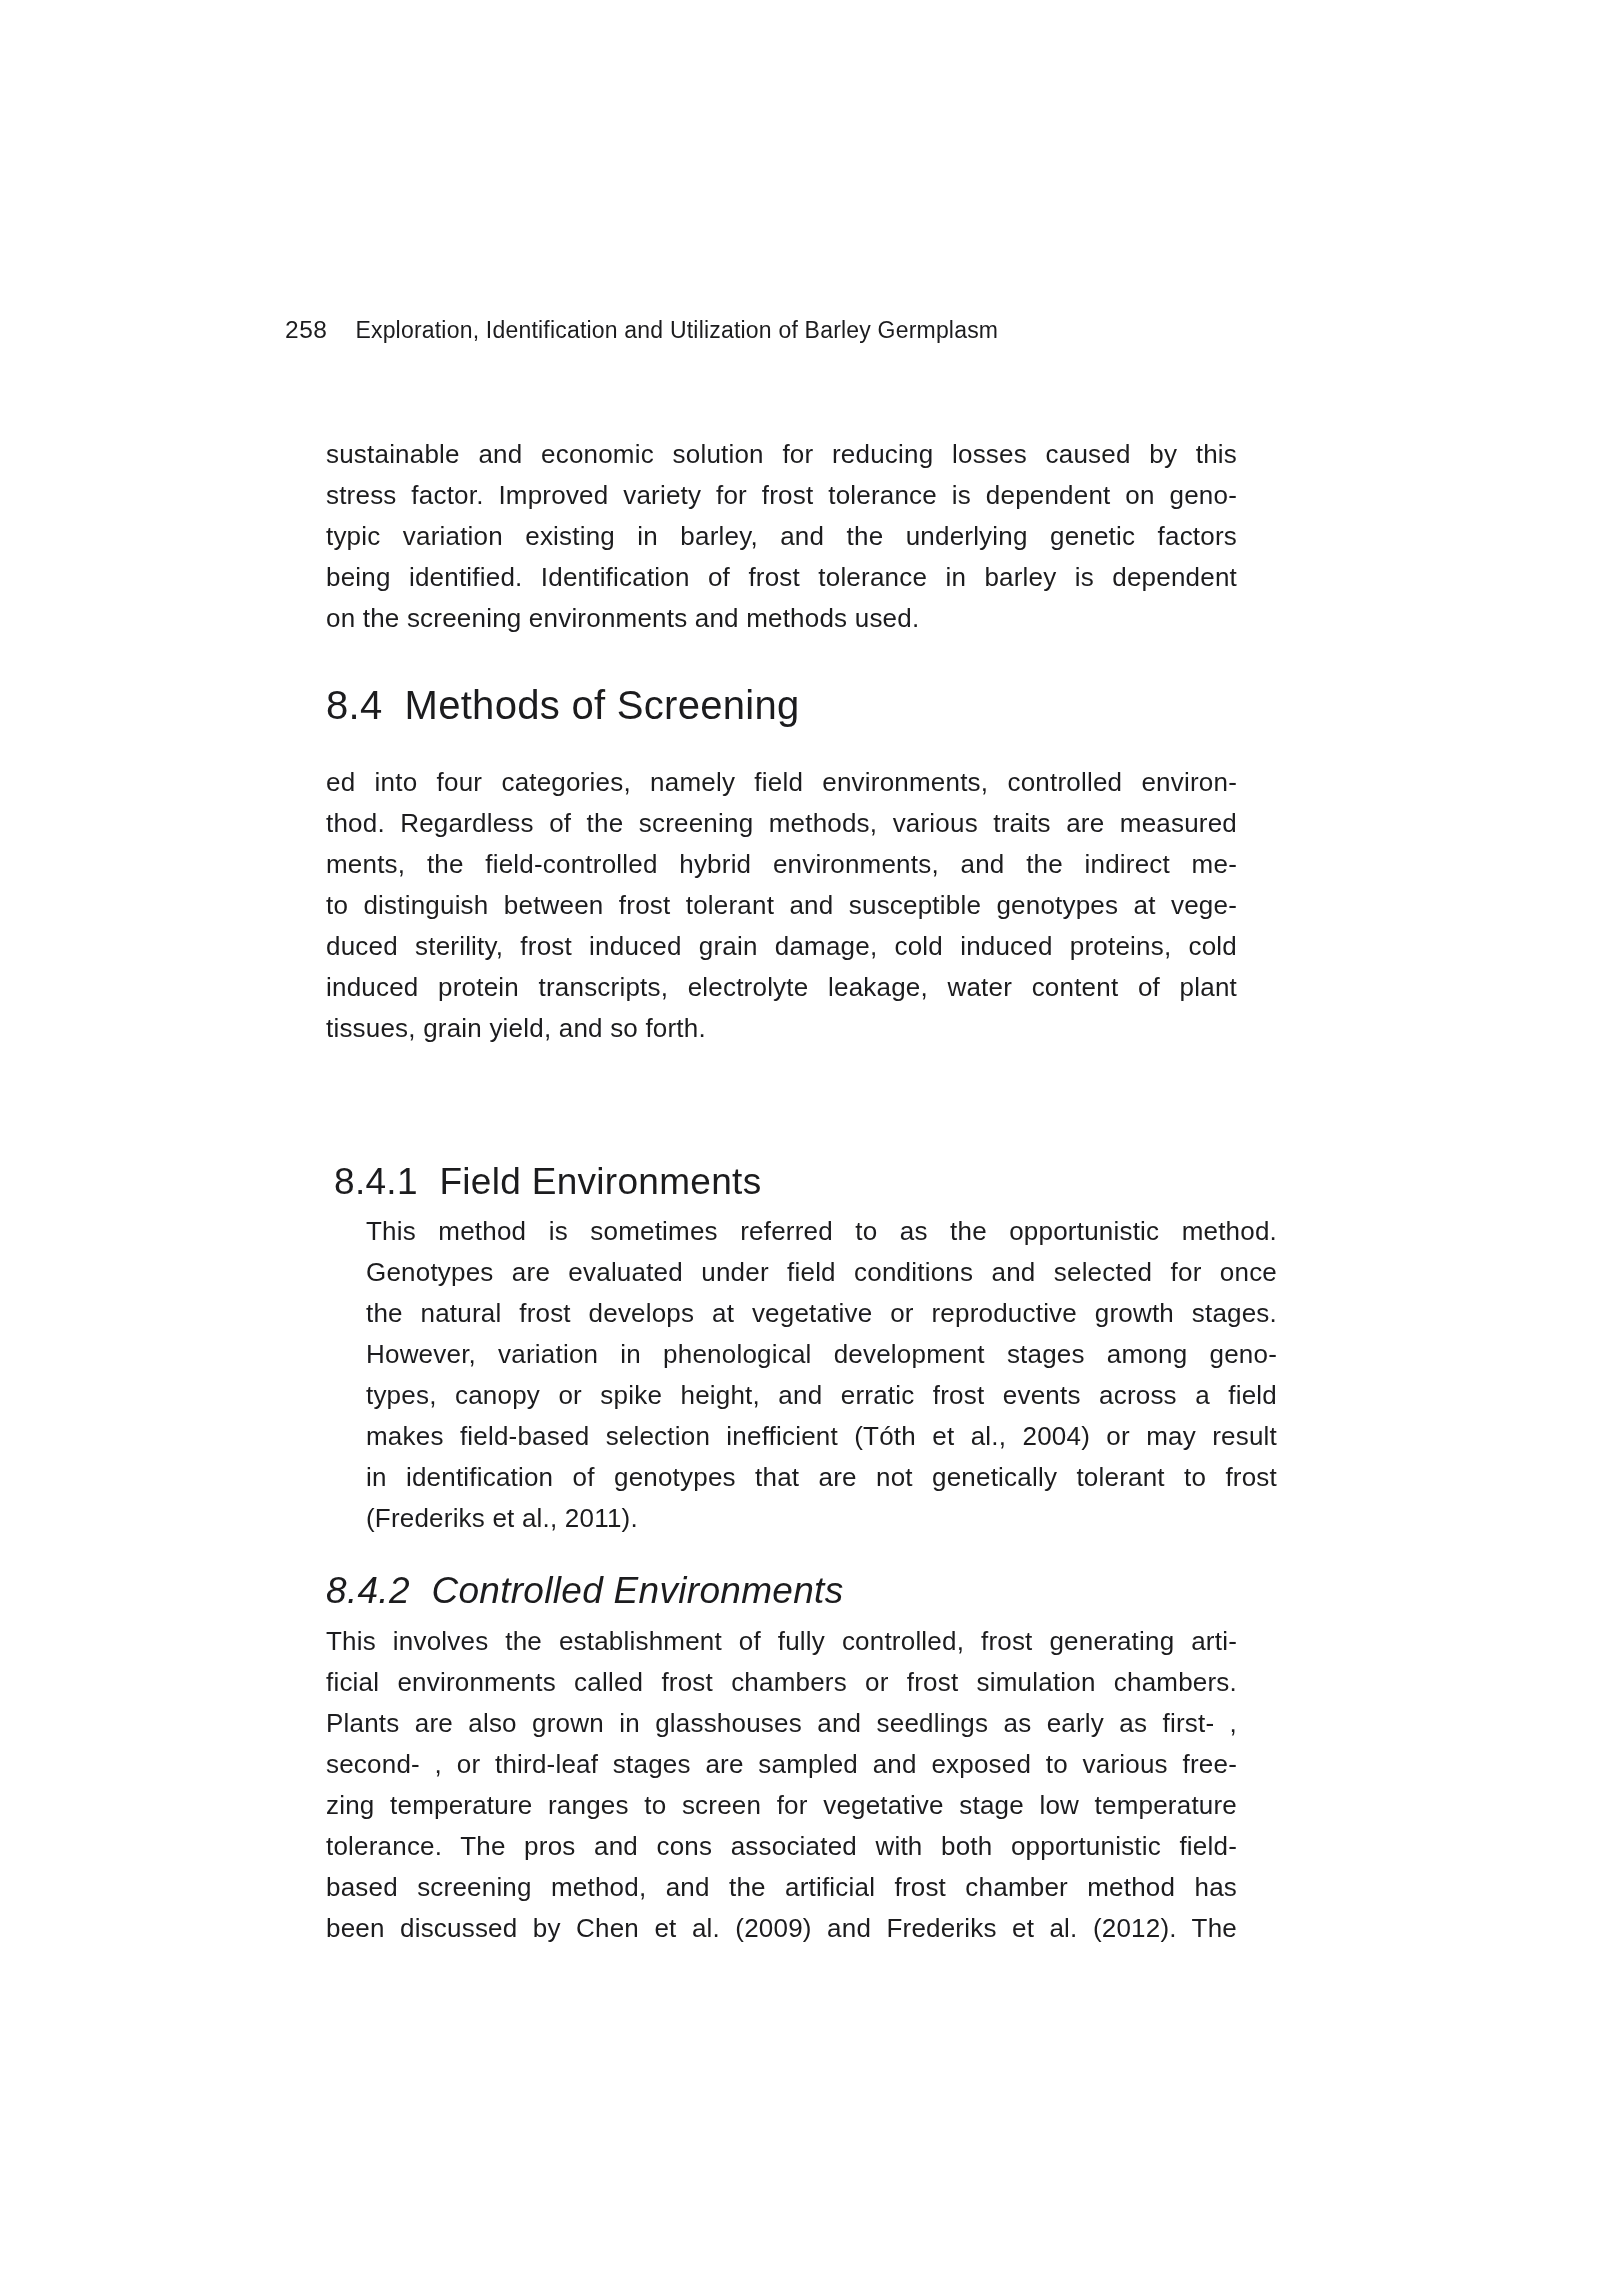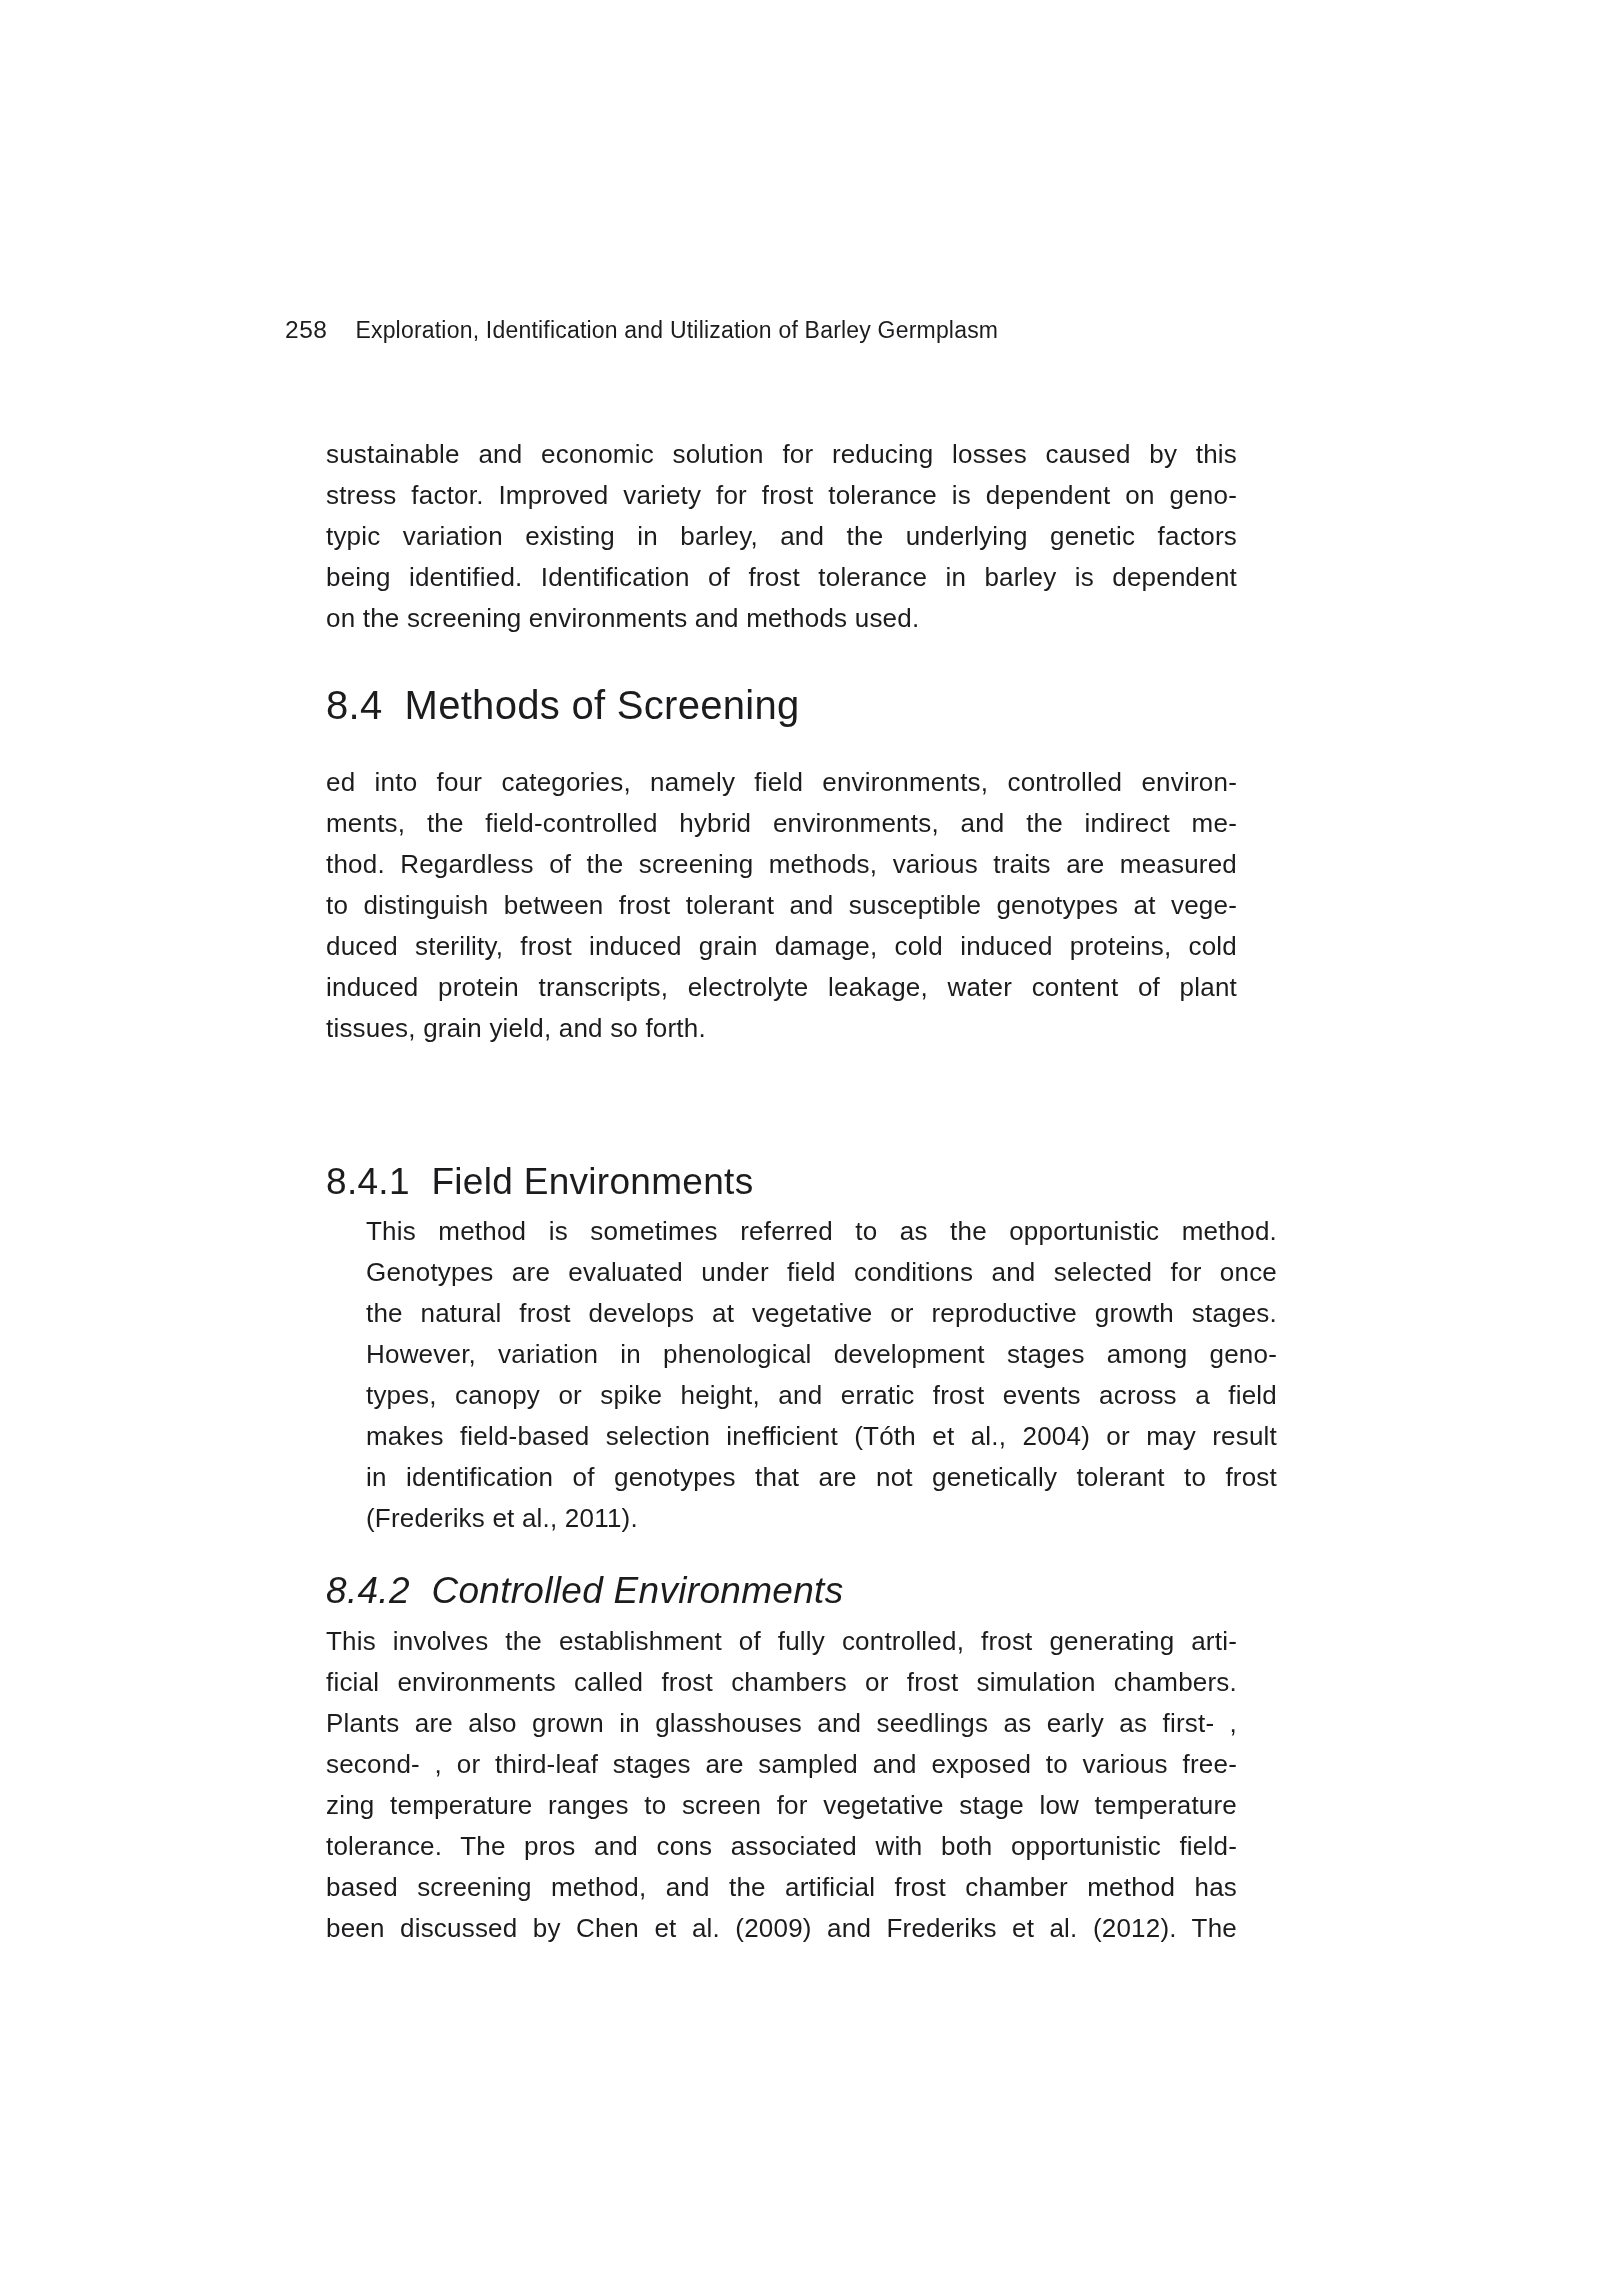--- a/index.html
+++ b/index.html
@@ -37,21 +37,21 @@
   }
   
   .sec {
     position: absolute;
     left: 326px;
     width: 911px;
   }
   .sec-0 { top: 434px; }
   .sec-1 { top: 682px; }
   .sec-2 { top: 762px; }
-  .sec-3 { top: 1159px; }
+  .sec-3 { top: 1159px; margin-left: 8px; }
   .sec-4 { top: 1211px; margin-left: 40px; }
   .sec-5 { top: 1568px; font-style: italic; }
   .sec-6 { top: 1621px; }
 
   .paragraph .tline {
     font-size: 26px;
     height: 41px;
     line-height: 41px;
     letter-spacing: 0.2px;
     text-align: justify;
@@ -89,22 +89,22 @@
       <div class="sec sec-0 paragraph">
         <div class="tline">sustainable and economic solution for reducing losses caused by this</div>
         <div class="tline">stress factor. Improved variety for frost tolerance is dependent on geno-</div>
         <div class="tline">typic variation existing in barley, and the underlying genetic factors</div>
         <div class="tline">being identified. Identification of frost tolerance in barley is dependent</div>
         <div class="tline lastline">on the screening environments and methods used.</div>
       </div>
       <div class="sec sec-1 section-heading"><span class="sec-num">8.4</span><span class="sec-title">Methods of Screening</span></div>
       <div class="sec sec-2 paragraph">
         <div class="tline">ed into four categories, namely field environments, controlled environ-</div>
+        <div class="tline">thod. Regardless of the screening methods, various traits are measured</div>
         <div class="tline">ments, the field-controlled hybrid environments, and the indirect me-</div>
-        <div class="tline">thod. Regardless of the screening methods, various traits are measured</div>
         <div class="tline">to distinguish between frost tolerant and susceptible genotypes at vege-</div>
         <div class="tline">duced sterility, frost induced grain damage, cold induced proteins, cold</div>
         <div class="tline">induced protein transcripts, electrolyte leakage, water content of plant</div>
         <div class="tline lastline">tissues, grain yield, and so forth.</div>
       </div>
       <div class="sec sec-3 subsection-heading"><span class="sec-num">8.4.1</span><span class="sec-title">Field Environments</span></div>
       <div class="sec sec-4 paragraph">
         <div class="tline">This method is sometimes referred to as the opportunistic method.</div>
         <div class="tline">Genotypes are evaluated under field conditions and selected for once</div>
         <div class="tline">the natural frost develops at vegetative or reproductive growth stages.</div>

